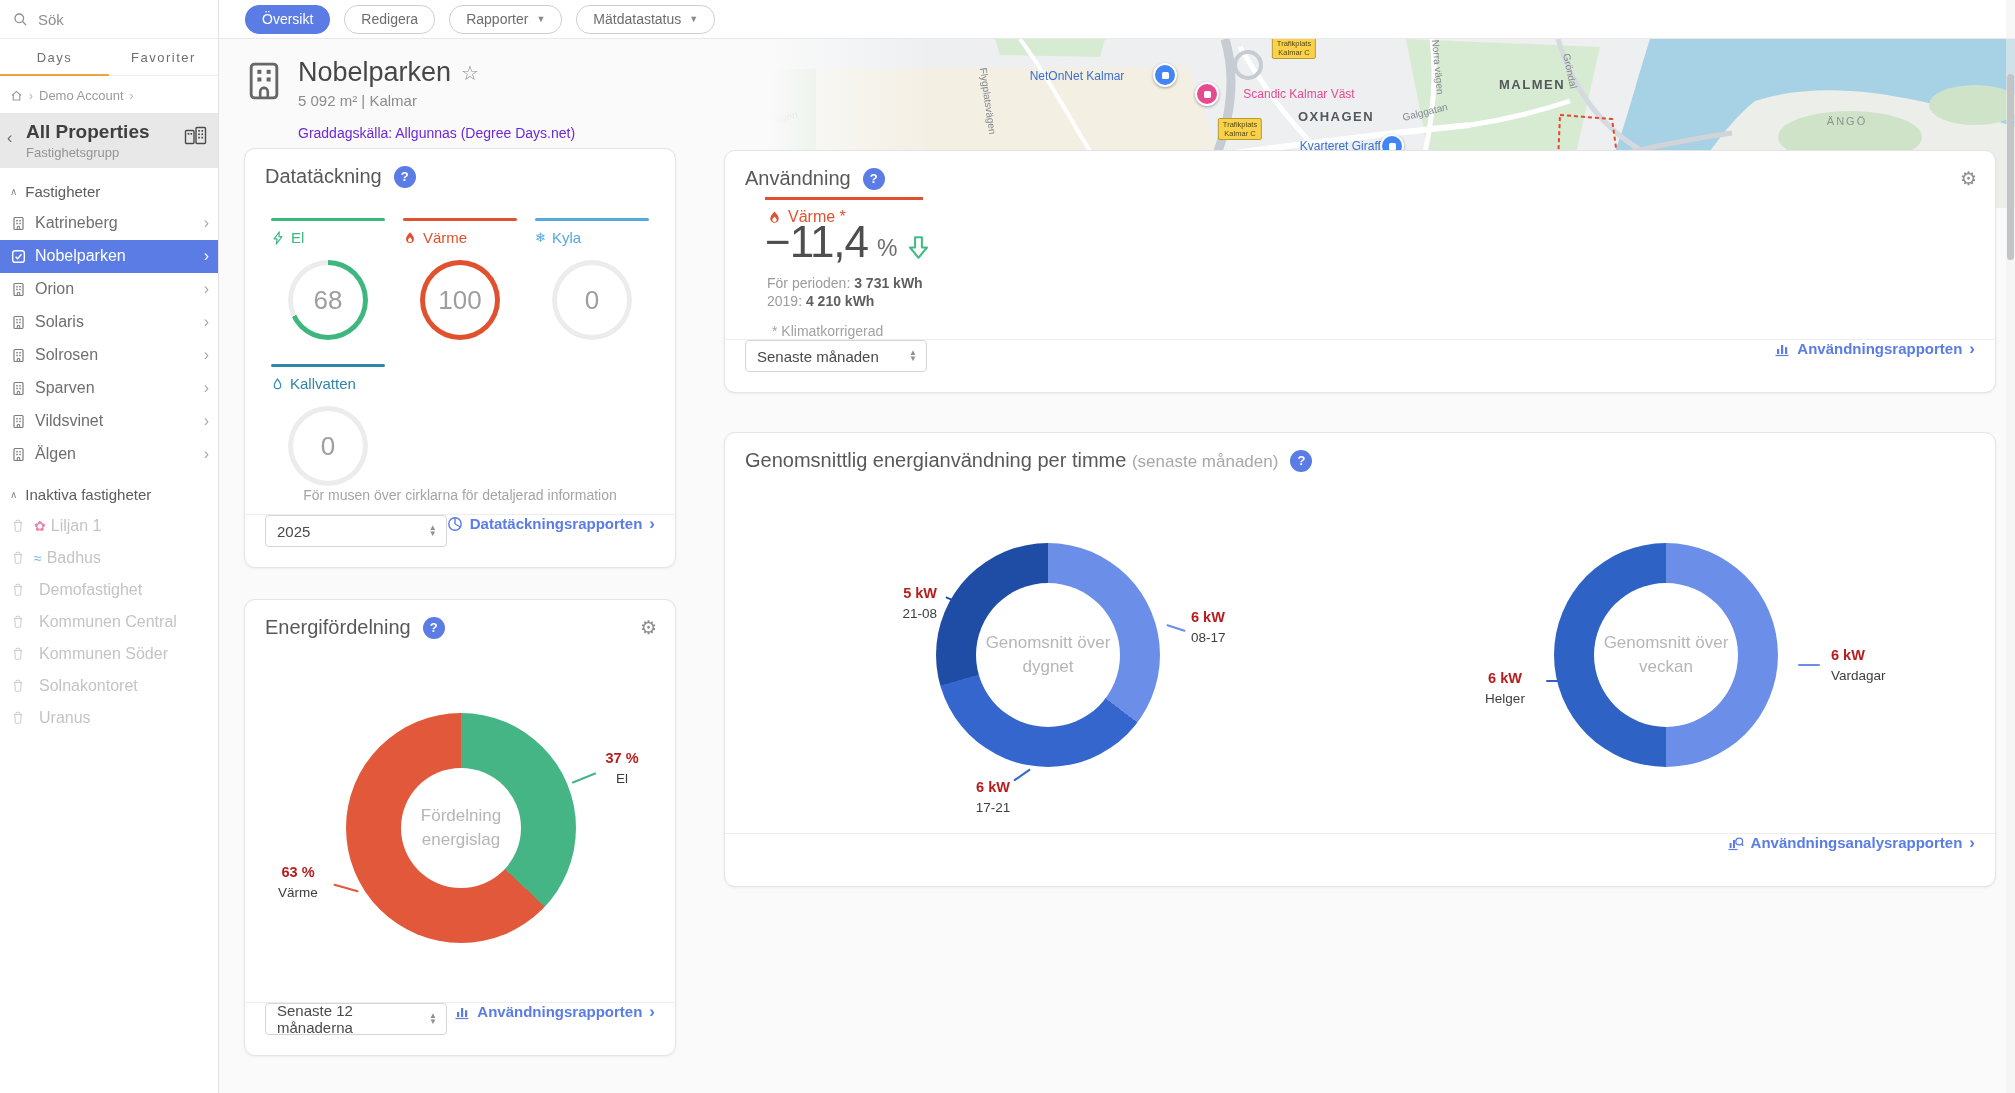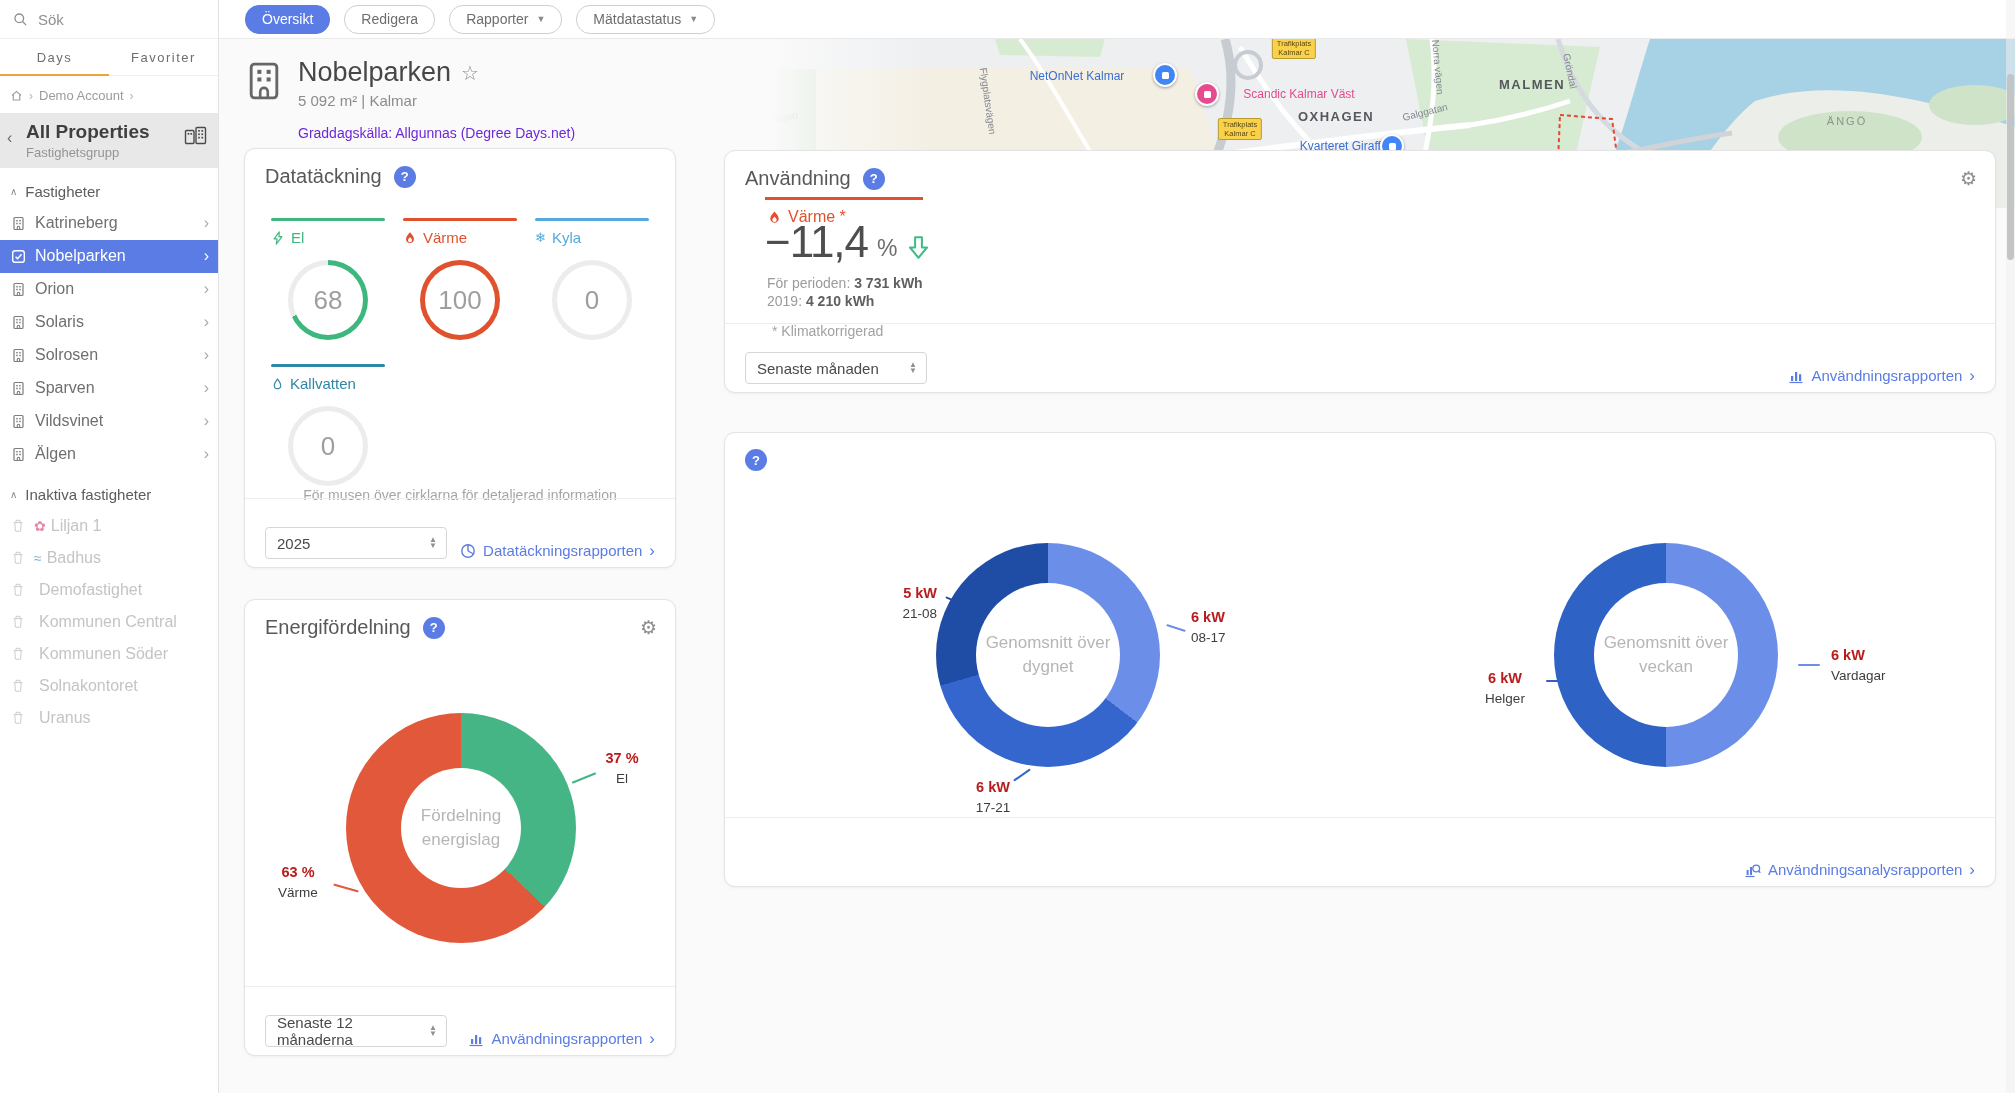--- a/index.html
+++ b/index.html
@@ -71,25 +71,25 @@
   .card{position:absolute;background:#fff;border:1px solid #e4e4e4;border-radius:11px;box-shadow:0 1px 3px rgba(0,0,0,.05);z-index:2;box-sizing:border-box;}
   #card-data{left:244px;top:148px;width:432px;height:420px;}
   #card-usage{left:724px;top:150px;width:1272px;height:243px;}
   #card-hourly{left:724px;top:432px;width:1272px;height:455px;}
   #card-energy{left:244px;top:599px;width:432px;height:457px;}
   .card-h{display:flex;align-items:center;gap:12px;padding:16px 18px 0 20px;}
   .card-title{font-size:20px;color:#585858;}
   .card-title .subt{font-size:17px;color:#a8a8a8;font-weight:400;}
   .qbadge{width:22px;height:22px;border-radius:50%;background:var(--accent);color:#fff;font-size:13px;font-weight:700;display:flex;align-items:center;justify-content:center;cursor:pointer;flex:0 0 auto;}
   .gear{margin-left:auto;color:#8d8d8d;font-size:19px;cursor:pointer;line-height:1;}
-  .card-foot{position:absolute;left:0;right:0;bottom:0;height:52px;border-top:1px solid #ededed;display:flex;align-items:flex-end;justify-content:space-between;padding:8px 20px;}
+  .card-foot{position:absolute;left:0;right:0;bottom:0;height:52px;border-top:1px solid #ededed;display:flex;align-items:flex-start;justify-content:space-between;padding:0 20px;}
   .card-foot.right{justify-content:flex-end;}
   .select{width:160px;height:30px;border:1px solid #d6d6d6;border-radius:4px;display:flex;align-items:center;justify-content:space-between;gap:10px;padding:0 9px 0 11px;font-size:15px;color:#4a4a4a;background:#fff;cursor:pointer;box-sizing:content-box;}
   .stepper{display:flex;flex-direction:column;align-items:center;line-height:6px;font-size:8px;color:#8f8f8f;}
-  .link{display:flex;align-items:center;gap:7px;color:var(--accent);font-size:15px;cursor:pointer;text-decoration:none;}
+  .link{display:flex;align-items:center;gap:7px;color:var(--accent);font-size:15px;cursor:pointer;text-decoration:none;font-weight:bold;}
   .link .lchev{font-size:17px;line-height:1;}
 
   
   .gauges{display:grid;grid-template-columns:repeat(3,1fr);gap:24px 18px;padding:30px 26px 0;}
   .g-bar{height:3px;border-radius:2px;background:#ccc;}
   .g-lab{display:flex;gap:6px;align-items:center;font-size:15px;margin-top:8px;}
   .g-ring{width:80px;height:80px;border-radius:50%;margin:14px auto 0;position:relative;background:#ececec;}
   .g-ring:before{content:"";position:absolute;inset:5px;background:#fff;border-radius:50%;}
   .g-val{position:absolute;inset:0;display:flex;align-items:center;justify-content:center;font-size:26px;color:#9e9e9e;}
   .hint{position:absolute;left:0;right:0;top:338px;text-align:center;font-size:14px;color:#a5a5a5;}
@@ -640,20 +640,21 @@
             </svg>
           </span>
         <span>Användningsrapporten</span>
         <span class="lchev">›</span>
       </a>
     </div>
   </div>
 
   <div class="card" id="card-hourly">
     <div class="card-h">
+      <span class="card-title"><span>Genomsnittlig energianvändning per timme</span> <span class="subt">(senaste månaden)</span></span>
       <span class="qbadge">?</span>
     </div>
 
     <div class="donut" id="donut-day" style="background: conic-gradient(rgb(107, 143, 233) 0deg, rgb(107, 143, 233) 127.059deg, rgb(53, 102, 205) 127.059deg, rgb(53, 102, 205) 254.118deg, rgb(31, 77, 165) 254.118deg, rgb(31, 77, 165) 360deg);">
       <div class="d-center">Genomsnitt över dygnet</div>
     </div>
     <div class="donut" id="donut-week" style="background: conic-gradient(rgb(107, 143, 233) 0deg, rgb(107, 143, 233) 180deg, rgb(46, 98, 196) 180deg, rgb(46, 98, 196) 360deg);">
       <div class="d-center">Genomsnitt över veckan</div>
     </div>
 

